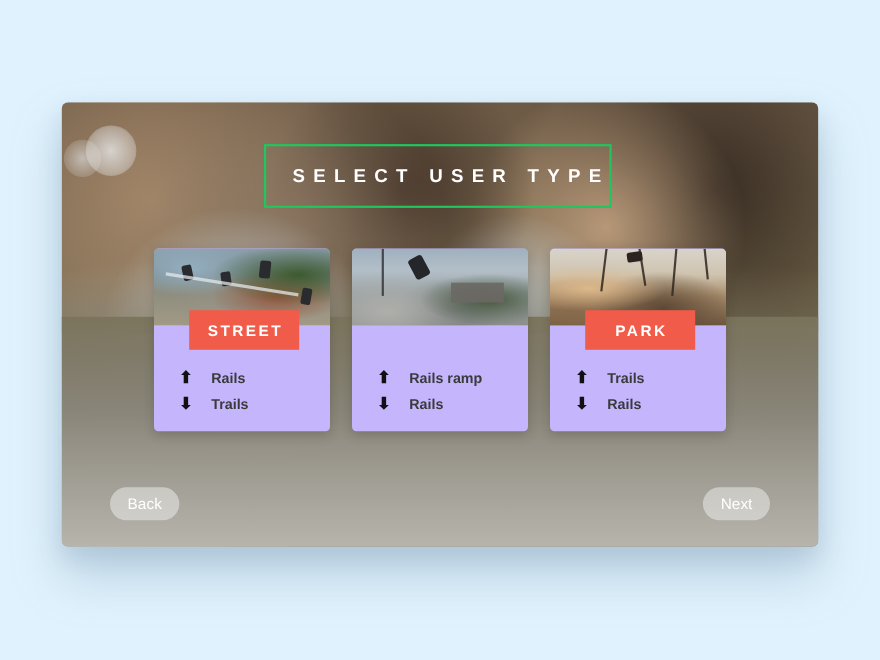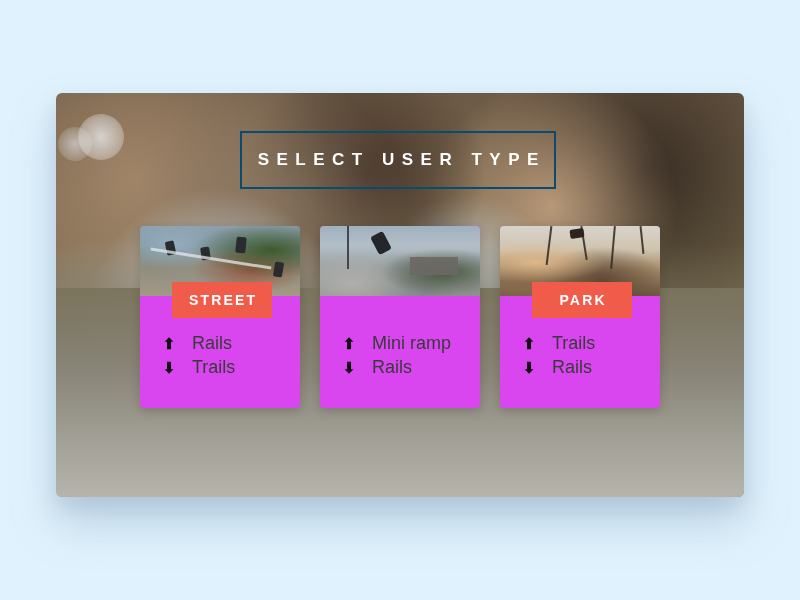--- a/index.html
+++ b/index.html
@@ -93,25 +93,25 @@
     background: linear-gradient(180deg, rgba(120,112,90,0) 0%, rgba(120,112,90,0.55) 100%);
   }
 
   
   .title-box {
     position: absolute;
     left: 184px;
     top: 38px;
     width: 316px;
     height: 58px;
-    border: 2px solid #0c4a6e;
+    border: 2px solid #22c55e;
     box-sizing: border-box;
     display: flex;
     align-items: center;
-    justify-content: center;
+    justify-content: flex-end;
   }
   .title-text {
     color: #ffffff;
     font-size: 17px;
     font-weight: bold;
     letter-spacing: 7.5px;
     text-indent: 7.5px;
     white-space: nowrap;
   }
 
@@ -121,25 +121,25 @@
     left: 0;
     right: 0;
     top: 133px;
     display: flex;
     justify-content: center;
     gap: 20px;
   }
   .card {
     position: relative;
     width: 160px;
-    background: #d946ef;
+    background: #c4b5fd;
     border-radius: 4px;
     box-shadow: 0 3px 10px rgba(40, 36, 28, 0.22);
     overflow: hidden;
-    padding-bottom: 28px;
+    padding-bottom: 12px;
   }
   .card-photo {
     position: relative;
     height: 70px;
     overflow: hidden;
   }
   .card-photo .ph {
     position: absolute;
     inset: 0;
   }
@@ -272,23 +272,24 @@
     width: 26px;
     display: flex;
     justify-content: center;
     align-items: center;
     font-size: 15px;
     line-height: 1;
     color: #111111;
     font-weight: bold;
   }
   .opt-label {
-    font-size: 18px;
+    font-size: 13px;
     color: #3a3a3a;
     padding-left: 10px;
+    font-weight: bold;
   }
 
   
   .footer {
     position: absolute;
     left: 0;
     right: 0;
     bottom: 24px;
     height: 30px;
   }
@@ -359,21 +360,21 @@
         <div class="card-photo">
           <div class="ph ph-park">
             <div class="pole"></div>
             <div class="bldg"></div>
             <div class="flip"></div>
           </div>
         </div>
         <div class="options">
           <div class="option">
             <span class="opt-arrow">⬆</span>
-            <span class="opt-label">Mini ramp</span>
+            <span class="opt-label">Rails ramp</span>
           </div>
           <div class="option">
             <span class="opt-arrow">⬇</span>
             <span class="opt-label">Rails</span>
           </div>
         </div>
       </div>
 
       <div class="card">
         <div class="card-photo">
@@ -395,15 +396,19 @@
           </div>
           <div class="option">
             <span class="opt-arrow">⬇</span>
             <span class="opt-label">Rails</span>
           </div>
         </div>
       </div>
 
     </div>
 
+    <div class="footer">
+      <button class="pill pill-back">Back</button>
+      <button class="pill pill-next">Next</button>
+    </div>
 
   </div>
 </div>
 
 </body></html>

